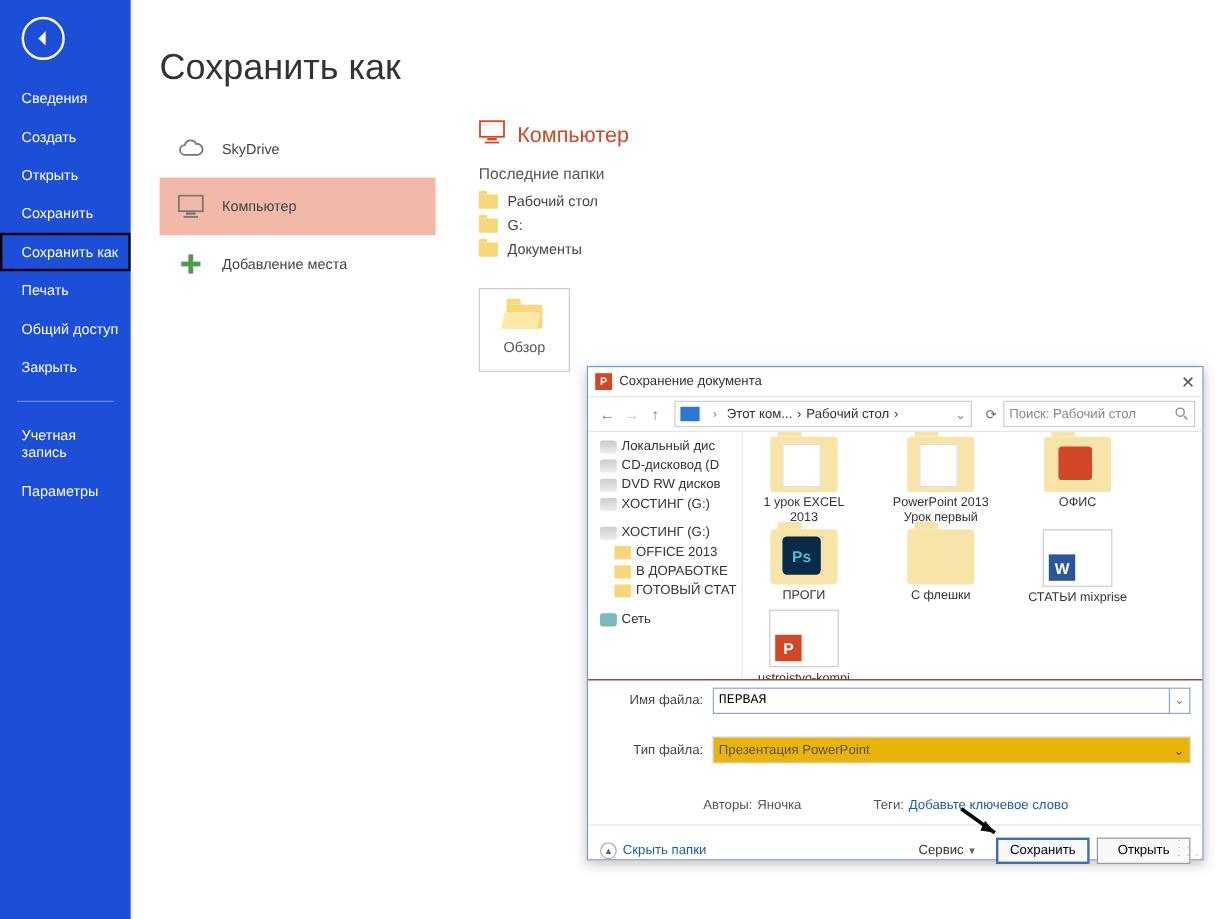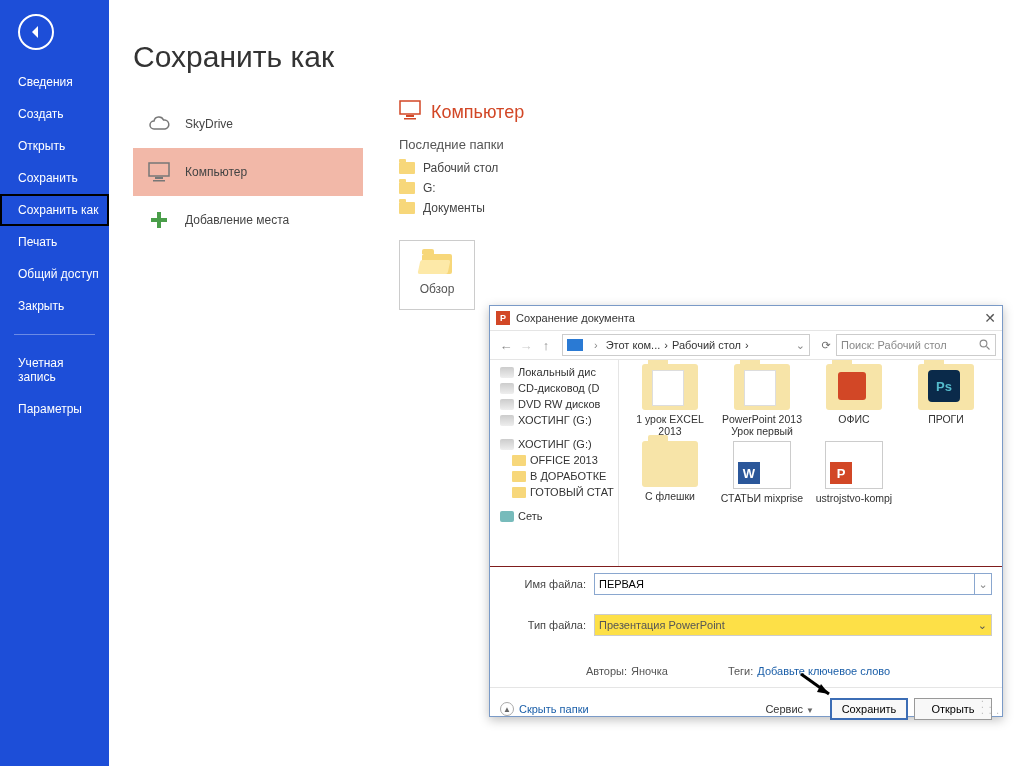--- a/index.html
+++ b/index.html
@@ -51,38 +51,38 @@
 .tb-right{margin-left:auto;display:flex;align-items:center;gap:10px}
 .view-btn{width:24px;height:18px;border:1px solid #bcd;display:flex;align-items:center;justify-content:center;color:#4a72b0}
 .help-ic{width:16px;height:16px;border-radius:50%;background:#2a7ad4;color:#fff;display:flex;align-items:center;justify-content:center;font-weight:bold;cursor:pointer}
 .dlg-body{display:flex;height:206px;border-bottom:1px solid #7f1d1d}
 .tree{width:124px;border-right:1px solid #e5e5e5;overflow:hidden;padding:4px 2px}
 .tree-item{display:flex;align-items:center;padding:2px 0 2px 8px;white-space:nowrap;color:#333}
 .tree-item.ind{padding-left:20px}
 .tree-ic{width:14px;height:11px;margin-right:4px;background:#f7d77a;border-radius:1px;flex-shrink:0}
 .tree-ic.disk{background:linear-gradient(#ccc,#eee);border-radius:2px}
 .tree-ic.net{background:#7bb;border-radius:2px}
-.files{flex:1;padding:4px 8px;display:flex;flex-wrap:wrap;align-content:flex-start;gap:4px 6px;overflow:hidden}
+.files{flex:1;padding:4px 8px;display:flex;flex-wrap:wrap;align-content:flex-start;gap:4px 28px;overflow:hidden}
 .file{width:86px;display:flex;flex-direction:column;align-items:center;text-align:center;cursor:pointer}
 .file-ic{width:56px;height:46px;margin-bottom:3px;position:relative}
 .file-lbl{font-size:10.5px;line-height:12px;color:#333}
 .fold{background:#f7e4a8;border-radius:3px}
 .fold::before{content:"";position:absolute;left:6px;top:-6px;width:20px;height:6px;background:#f7e4a8;border-radius:2px 2px 0 0}
 .fold.docs::after{content:"";position:absolute;left:10px;top:6px;width:30px;height:34px;background:#fff;border:1px solid #ddd}
 .word-ic{background:#fff;border:1px solid #ccc}
 .word-ic::after{content:"W";position:absolute;left:4px;bottom:4px;width:22px;height:22px;background:#2b579a;color:#fff;font-weight:bold;font-size:13px;display:flex;align-items:center;justify-content:center}
 .ppt-file{background:#fff;border:1px solid #ccc}
 .ppt-file::after{content:"P";position:absolute;left:4px;bottom:4px;width:22px;height:22px;background:#d24726;color:#fff;font-weight:bold;font-size:13px;display:flex;align-items:center;justify-content:center}
 .red-ic::after{content:"";position:absolute;left:12px;top:8px;width:28px;height:28px;background:#d24726;border-radius:3px}
 .ps-ic::after{content:"Ps";position:absolute;left:10px;top:6px;width:32px;height:32px;background:#0a2a4a;color:#5bc;font-weight:bold;font-size:13px;display:flex;align-items:center;justify-content:center;border-radius:4px}
 .dlg-fields{padding:6px 10px}
 .fld{display:flex;align-items:center;margin-bottom:19px}
 .fld-lbl{width:86px;text-align:right;padding-right:8px;color:#444}
-.fld-input{flex:1;height:20px;border:1px solid #8aa7cf;padding:0 4px;font-family:Liberation Sans, sans-serif;font-size:11px}
-.fld-select{flex:1;height:20px;border:1px solid #ccc;background:#fde047;padding:0 4px;display:flex;align-items:center;justify-content:space-between;color:#555}
+.fld-input{flex:1;height:20px;border:1px solid #8aa7cf;padding:0 4px;font-family:Liberation Mono, monospace;font-size:11px}
+.fld-select{flex:1;height:20px;border:1px solid #ccc;background:#eab308;padding:0 4px;display:flex;align-items:center;justify-content:space-between;color:#555}
 .meta-row{display:flex;padding:4px 10px 4px 96px;font-size:11px}
 .meta-lbl{color:#555;margin-right:4px}
 .meta-val{color:#555;margin-right:60px}
 .meta-link{color:#1a5ea8;cursor:pointer}
 .dlg-footer{display:flex;align-items:center;padding:10px;border-top:1px solid #e5e5e5;margin-top:6px;position:relative}
 .hide-folders{color:#1a5ea8;cursor:pointer;display:flex;align-items:center}
 .hide-folders::before{content:"▲";font-size:8px;border:1px solid #aaa;border-radius:50%;width:12px;height:12px;display:inline-flex;align-items:center;justify-content:center;margin-right:5px;color:#666}
 .svc{margin-left:auto;margin-right:10px;color:#333}
 .svc .dd{font-size:8px;margin-left:3px;color:#666}
 .btn{width:78px;height:22px;border:1px solid #999;background:#f8f8f8;cursor:pointer;font-family:inherit;font-size:11px;margin-left:6px}

